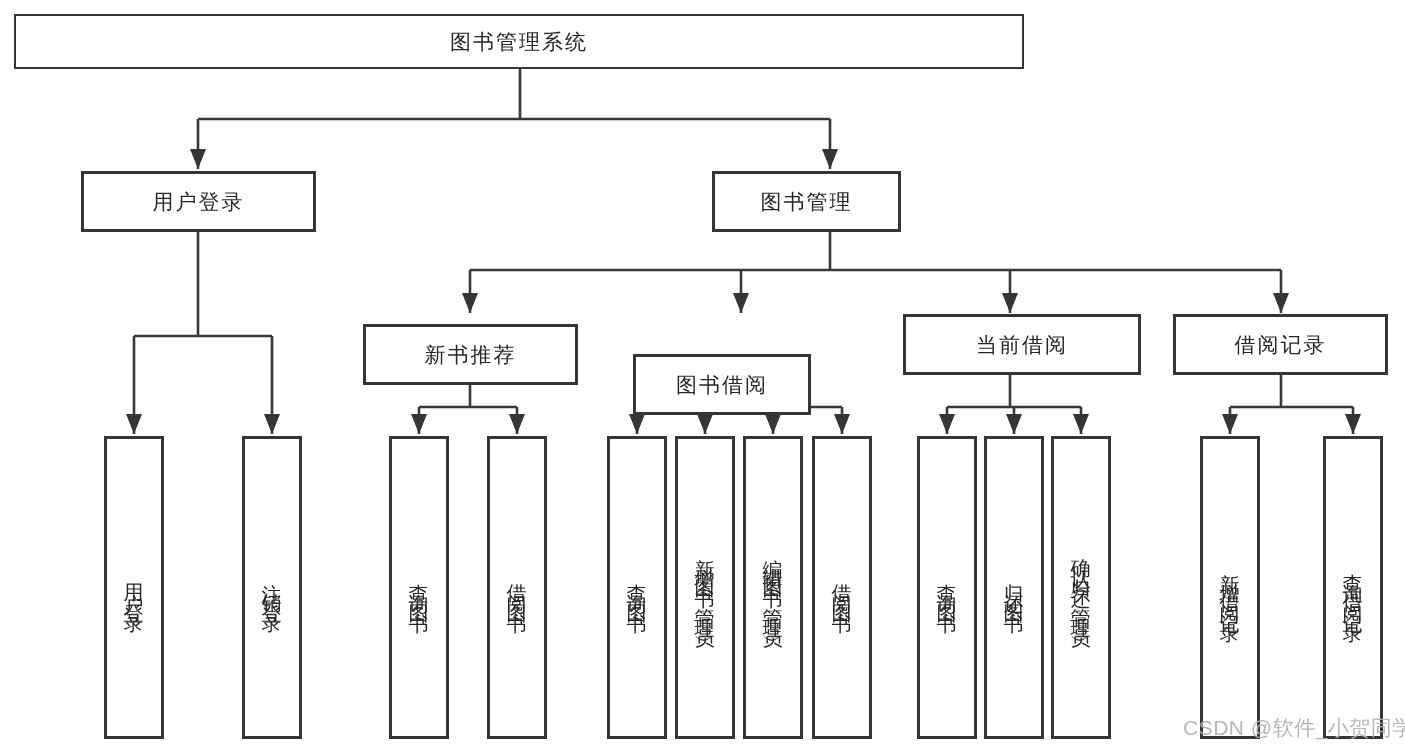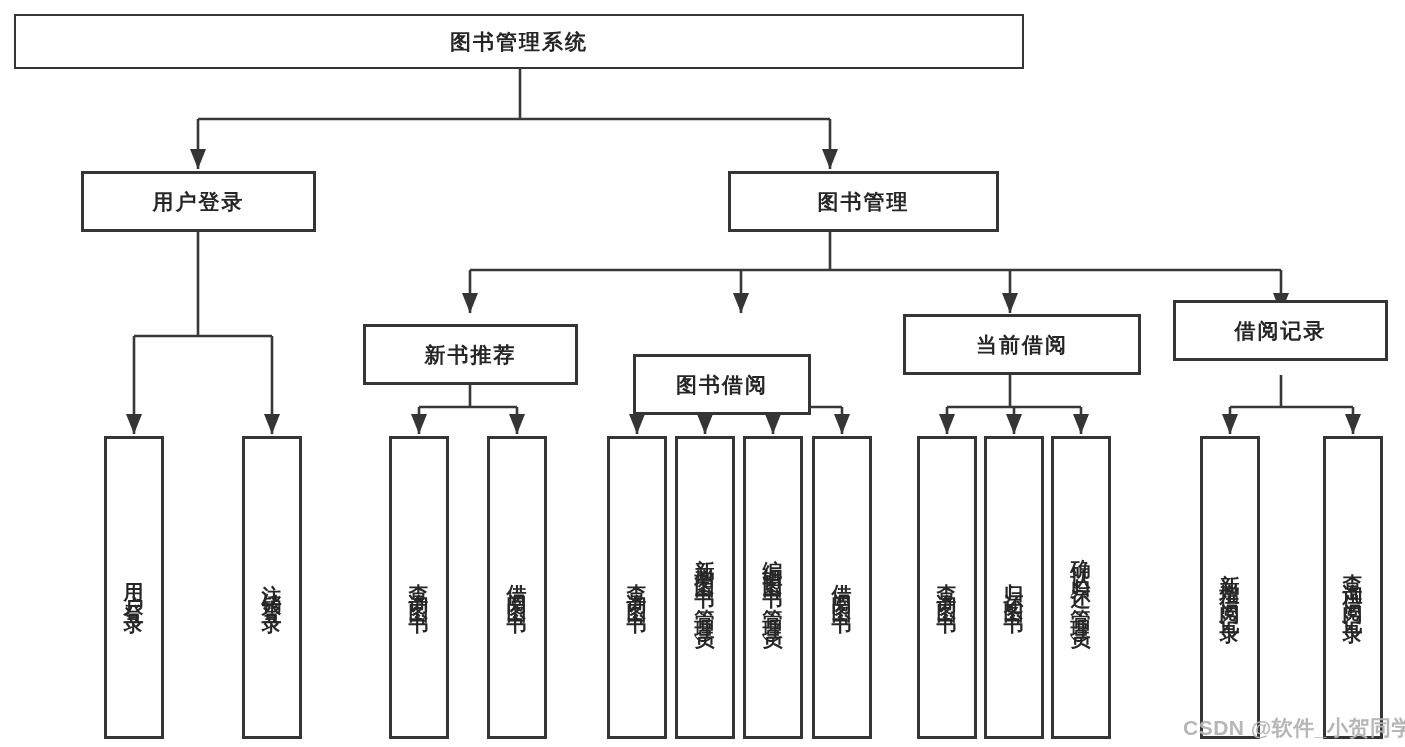--- a/index.html
+++ b/index.html
@@ -7,21 +7,20 @@
     padding: 0;
     background: #ffffff;
   }
   .canvas {
     position: relative;
     width: 1405px;
     height: 747px;
     background: #ffffff;
     font-family: "Liberation Sans", sans-serif;
     overflow: hidden;
-    font-weight: bold;
   }
   .connectors {
     position: absolute;
     left: 0;
     top: 0;
     width: 1405px;
     height: 747px;
     pointer-events: none;
   }
   .connectors path {
@@ -121,34 +120,34 @@
     <path d="M1353,407 V434" marker-end="url(#arrowhead)"></path>
   </svg>
 
   <div class="box root" style="left:14px; top:14px; width:1010px; height:55px;">
     <span class="hlabel">图书管理系统</span>
   </div>
 
   <div class="box" style="left:81px; top:171px; width:235px; height:61px;">
     <span class="hlabel">用户登录</span>
   </div>
-  <div class="box" style="left:712px; top:171px; width:271px; height:61px;margin-left:16px;">
+  <div class="box" style="left:712px; top:171px; width:189px; height:61px;">
     <span class="hlabel">图书管理</span>
   </div>
 
   <div class="box" style="left:363px; top:324px; width:215px; height:61px;">
     <span class="hlabel">新书推荐</span>
   </div>
   <div class="box" style="left:633px; top:314px; width:178px; height:61px;margin-top:40px;">
     <span class="hlabel">图书借阅</span>
   </div>
   <div class="box" style="left:903px; top:314px; width:238px; height:61px;">
     <span class="hlabel">当前借阅</span>
   </div>
-  <div class="box" style="left:1173px; top:300px; width:215px; height:61px;">
+  <div class="box" style="left:1173px; top:314px; width:215px; height:61px;">
     <span class="hlabel">借阅记录</span>
   </div>
 
   <div class="box" style="left:104px; top:436px; width:60px; height:303px;">
     <span class="vlabel">用户登录</span>
   </div>
   <div class="box" style="left:242px; top:436px; width:60px; height:303px;">
     <span class="vlabel">注销登录</span>
   </div>
 

